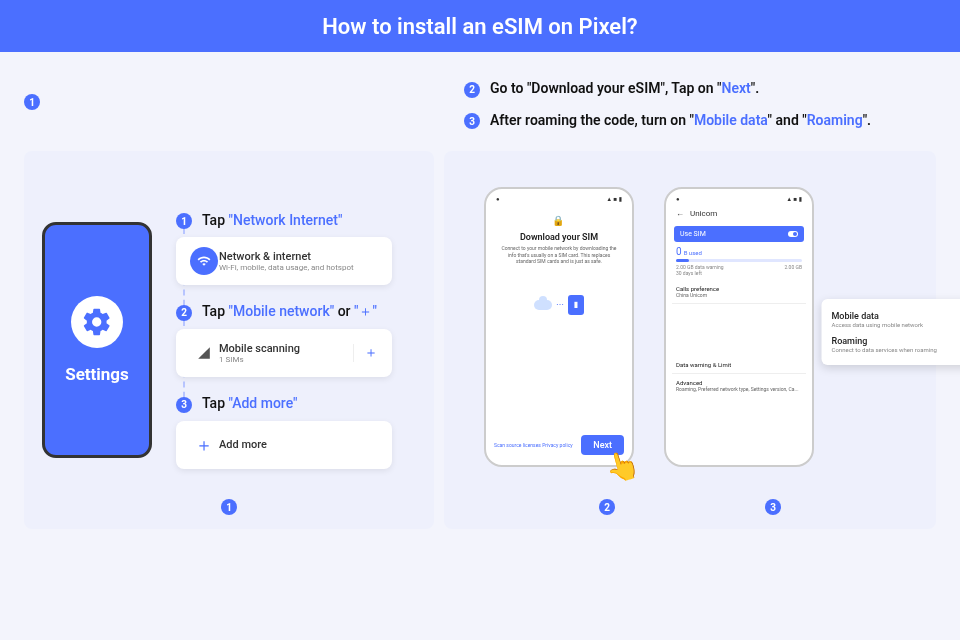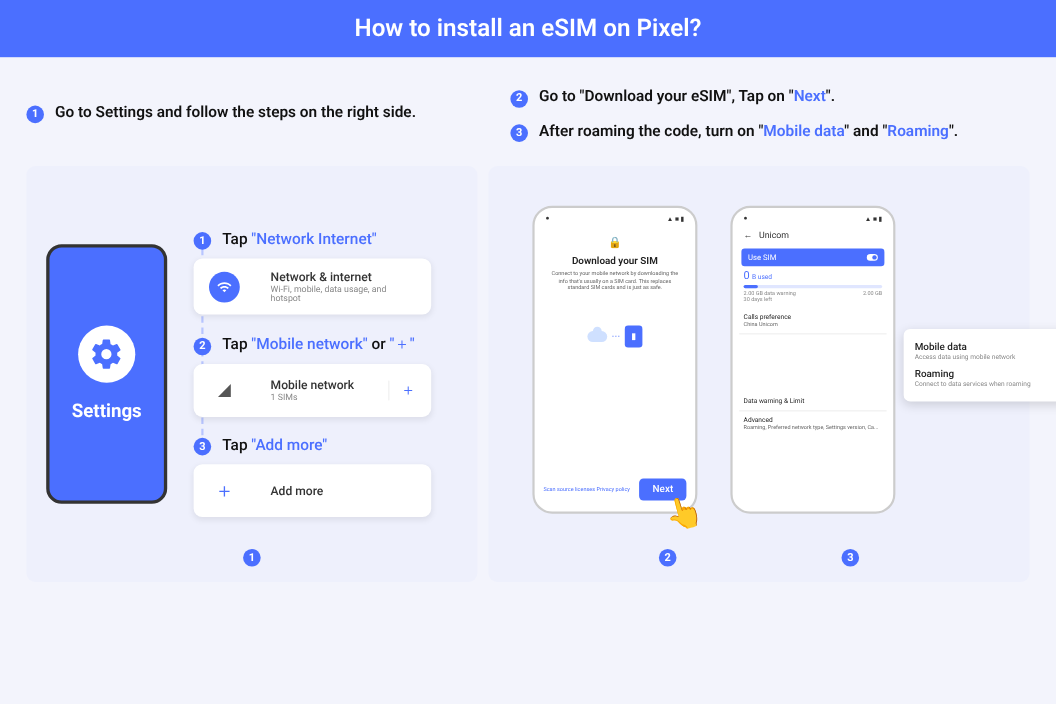--- a/index.html
+++ b/index.html
@@ -138,21 +138,21 @@
     margin-bottom: 8px;
   }
   .step-card {
     background: #fff;
     border-radius: 8px;
     box-shadow: 0 2px 6px rgba(0,0,0,0.08);
     margin-left: 0;
     padding: 10px 14px;
     display: flex;
     align-items: center;
-    gap: 28px;
+    gap: 1px;
     width: 216px;
   }
   .card-icon {
     width: 28px;
     height: 28px;
     border-radius: 50%;
     display: flex;
     align-items: center;
     justify-content: center;
     flex-shrink: 0;
@@ -317,21 +317,20 @@
 <body>
 
 <div class="header">
   <span>How to install an eSIM on Pixel?</span>
 </div>
 
 <div class="instructions">
   <div class="instructions-left">
     <div class="inst-item">
       <span class="bullet">1</span>
-      <span>Go to Settings and follow the steps on the right side.</span>
     </div>
   </div>
   <div class="instructions-right">
     <div class="inst-item">
       <span class="bullet">2</span>
       <span>
         <span>Go to "Download your eSIM", Tap on "</span><span class="link">Next</span><span>".</span>
       </span>
     </div>
     <div class="inst-item">
@@ -381,21 +380,21 @@
           <span class="bullet">2</span>
           <span><span>Tap </span><span class="link">"Mobile network"</span><span> or </span><span class="link">"＋"</span></span>
         </div>
         <div class="step-card">
           <div class="card-icon signal-icon">
             <svg width="14" height="14" viewBox="0 0 24 24" fill="#555">
                 <path d="M2 22h20V2L2 22z"></path>
               </svg>
           </div>
           <div class="card-text">
-            <div class="t1">Mobile network</div>
+            <div class="t1">Mobile scanning</div>
             <div class="t2">1 SIMs</div>
           </div>
           <div class="card-plus">＋</div>
         </div>
       </div>
 
       <div class="step">
         <div class="step-head">
           <span class="bullet">3</span>
           <span><span>Tap </span><span class="link">"Add more"</span></span>

